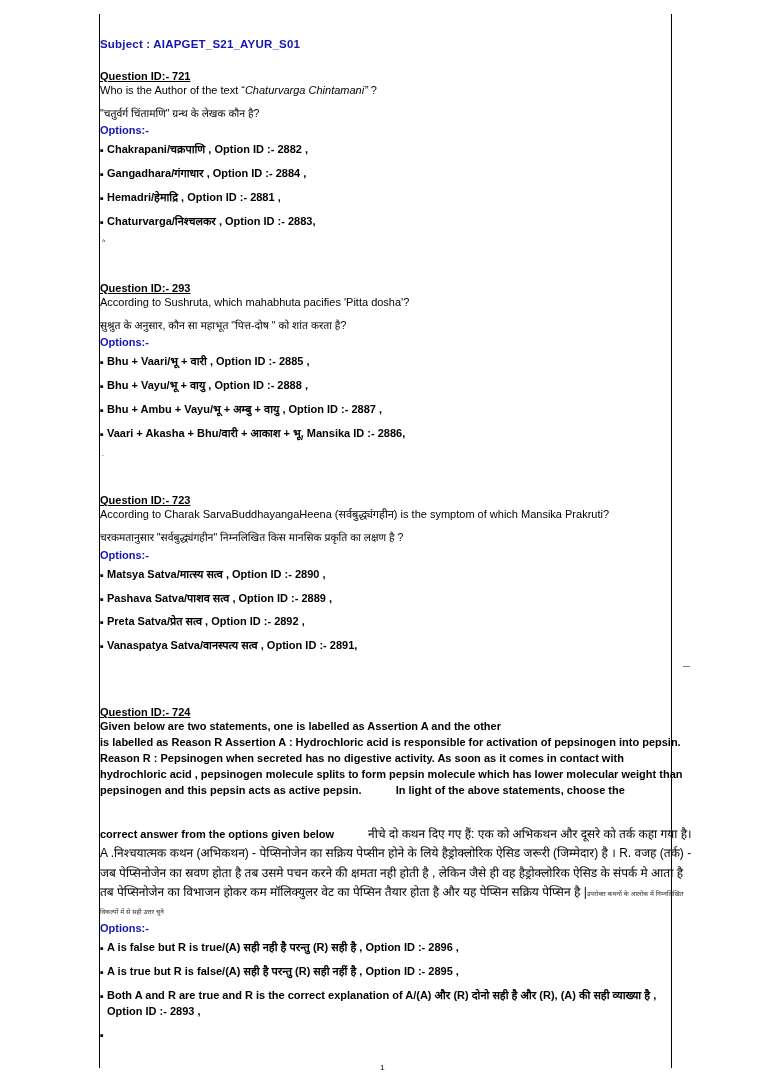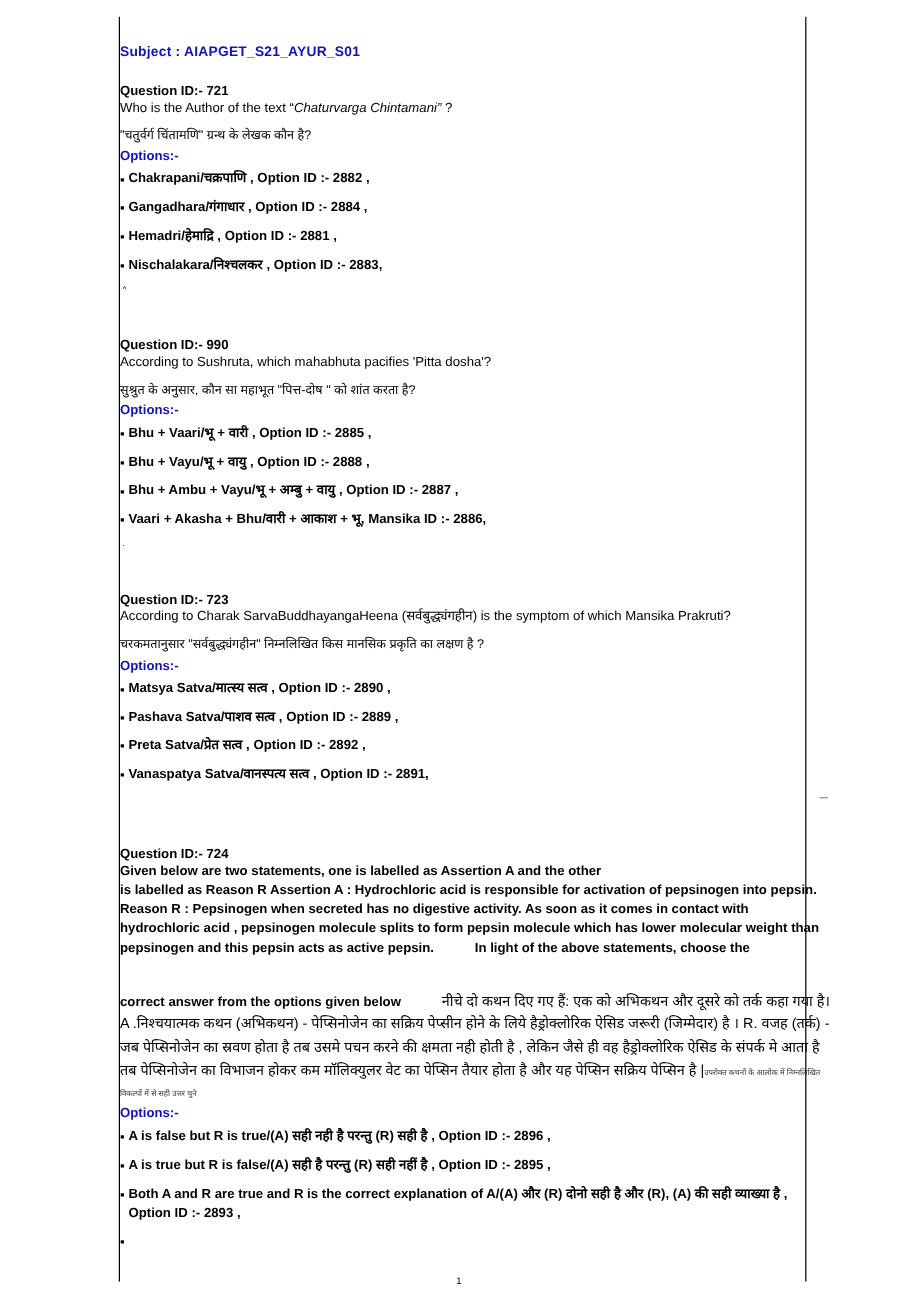--- a/index.html
+++ b/index.html
@@ -43,20 +43,21 @@
     margin: 16px 0 20px 0;
     letter-spacing: 0.2px;
   }
   .qblock {
     margin-bottom: 20px;
   }
   .qid {
     font-weight: bold;
     font-size: 11px;
     margin-bottom: 1px;
+    text-decoration: underline;
   }
   .qtext-en {
     font-weight: normal;
     font-size: 11px;
     line-height: 1.42;
   }
   .qtext-en .ital {
     font-style: italic;
   }
   .qtext-hi {
@@ -142,28 +143,28 @@
   <div class="subject">Subject : AIAPGET_S21_AYUR_S01</div>
 
   <div class="qblock">
     <div class="qid">Question ID:- 721</div>
     <div class="qtext-en"><span>Who is the Author of the text </span><span>“</span><span class="ital">Chaturvarga Chintamani”</span><span> ?</span></div>
     <div class="qtext-hi">"चतुर्वर्ग चिंतामणि" ग्रन्थ के लेखक कौन  है?</div>
     <div class="options-label">Options:-</div>
     <div class="opt"><span class="bullet">▪</span><span>Chakrapani/चक्रपाणि , Option ID :- 2882 ,</span></div>
     <div class="opt"><span class="bullet">▪</span><span>Gangadhara/गंगाधार , Option ID :- 2884 ,</span></div>
     <div class="opt"><span class="bullet">▪</span><span>Hemadri/हेमाद्रि , Option ID :- 2881 ,</span></div>
-    <div class="opt"><span class="bullet">▪</span><span>Nischalakara/निश्चलकर , Option ID :- 2883,</span></div>
+    <div class="opt"><span class="bullet">▪</span><span>Chaturvarga/निश्चलकर , Option ID :- 2883,</span></div>
     <div class="tiny-mark">^</div>
   </div>
 
   <div class="sep-space"></div>
 
   <div class="qblock">
-    <div class="qid">Question ID:- 990</div>
+    <div class="qid">Question ID:- 293</div>
     <div class="qtext-en">According to Sushruta, which mahabhuta pacifies 'Pitta dosha'?</div>
     <div class="qtext-hi">सुश्रुत के अनुसार, कौन सा महाभूत "पित्त-दोष " को शांत करता है?</div>
     <div class="options-label">Options:-</div>
     <div class="opt"><span class="bullet">▪</span><span>Bhu + Vaari/भू + वारी , Option ID :- 2885 ,</span></div>
     <div class="opt"><span class="bullet">▪</span><span>Bhu + Vayu/भू + वायु , Option ID :- 2888 ,</span></div>
     <div class="opt"><span class="bullet">▪</span><span>Bhu + Ambu + Vayu/भू + अम्बु + वायु , Option ID :- 2887 ,</span></div>
     <div class="opt"><span class="bullet">▪</span><span>Vaari + Akasha + Bhu/वारी + आकाश + भू, Mansika ID :- 2886,</span></div>
     <div class="tiny-mark">.</div>
   </div>
 

